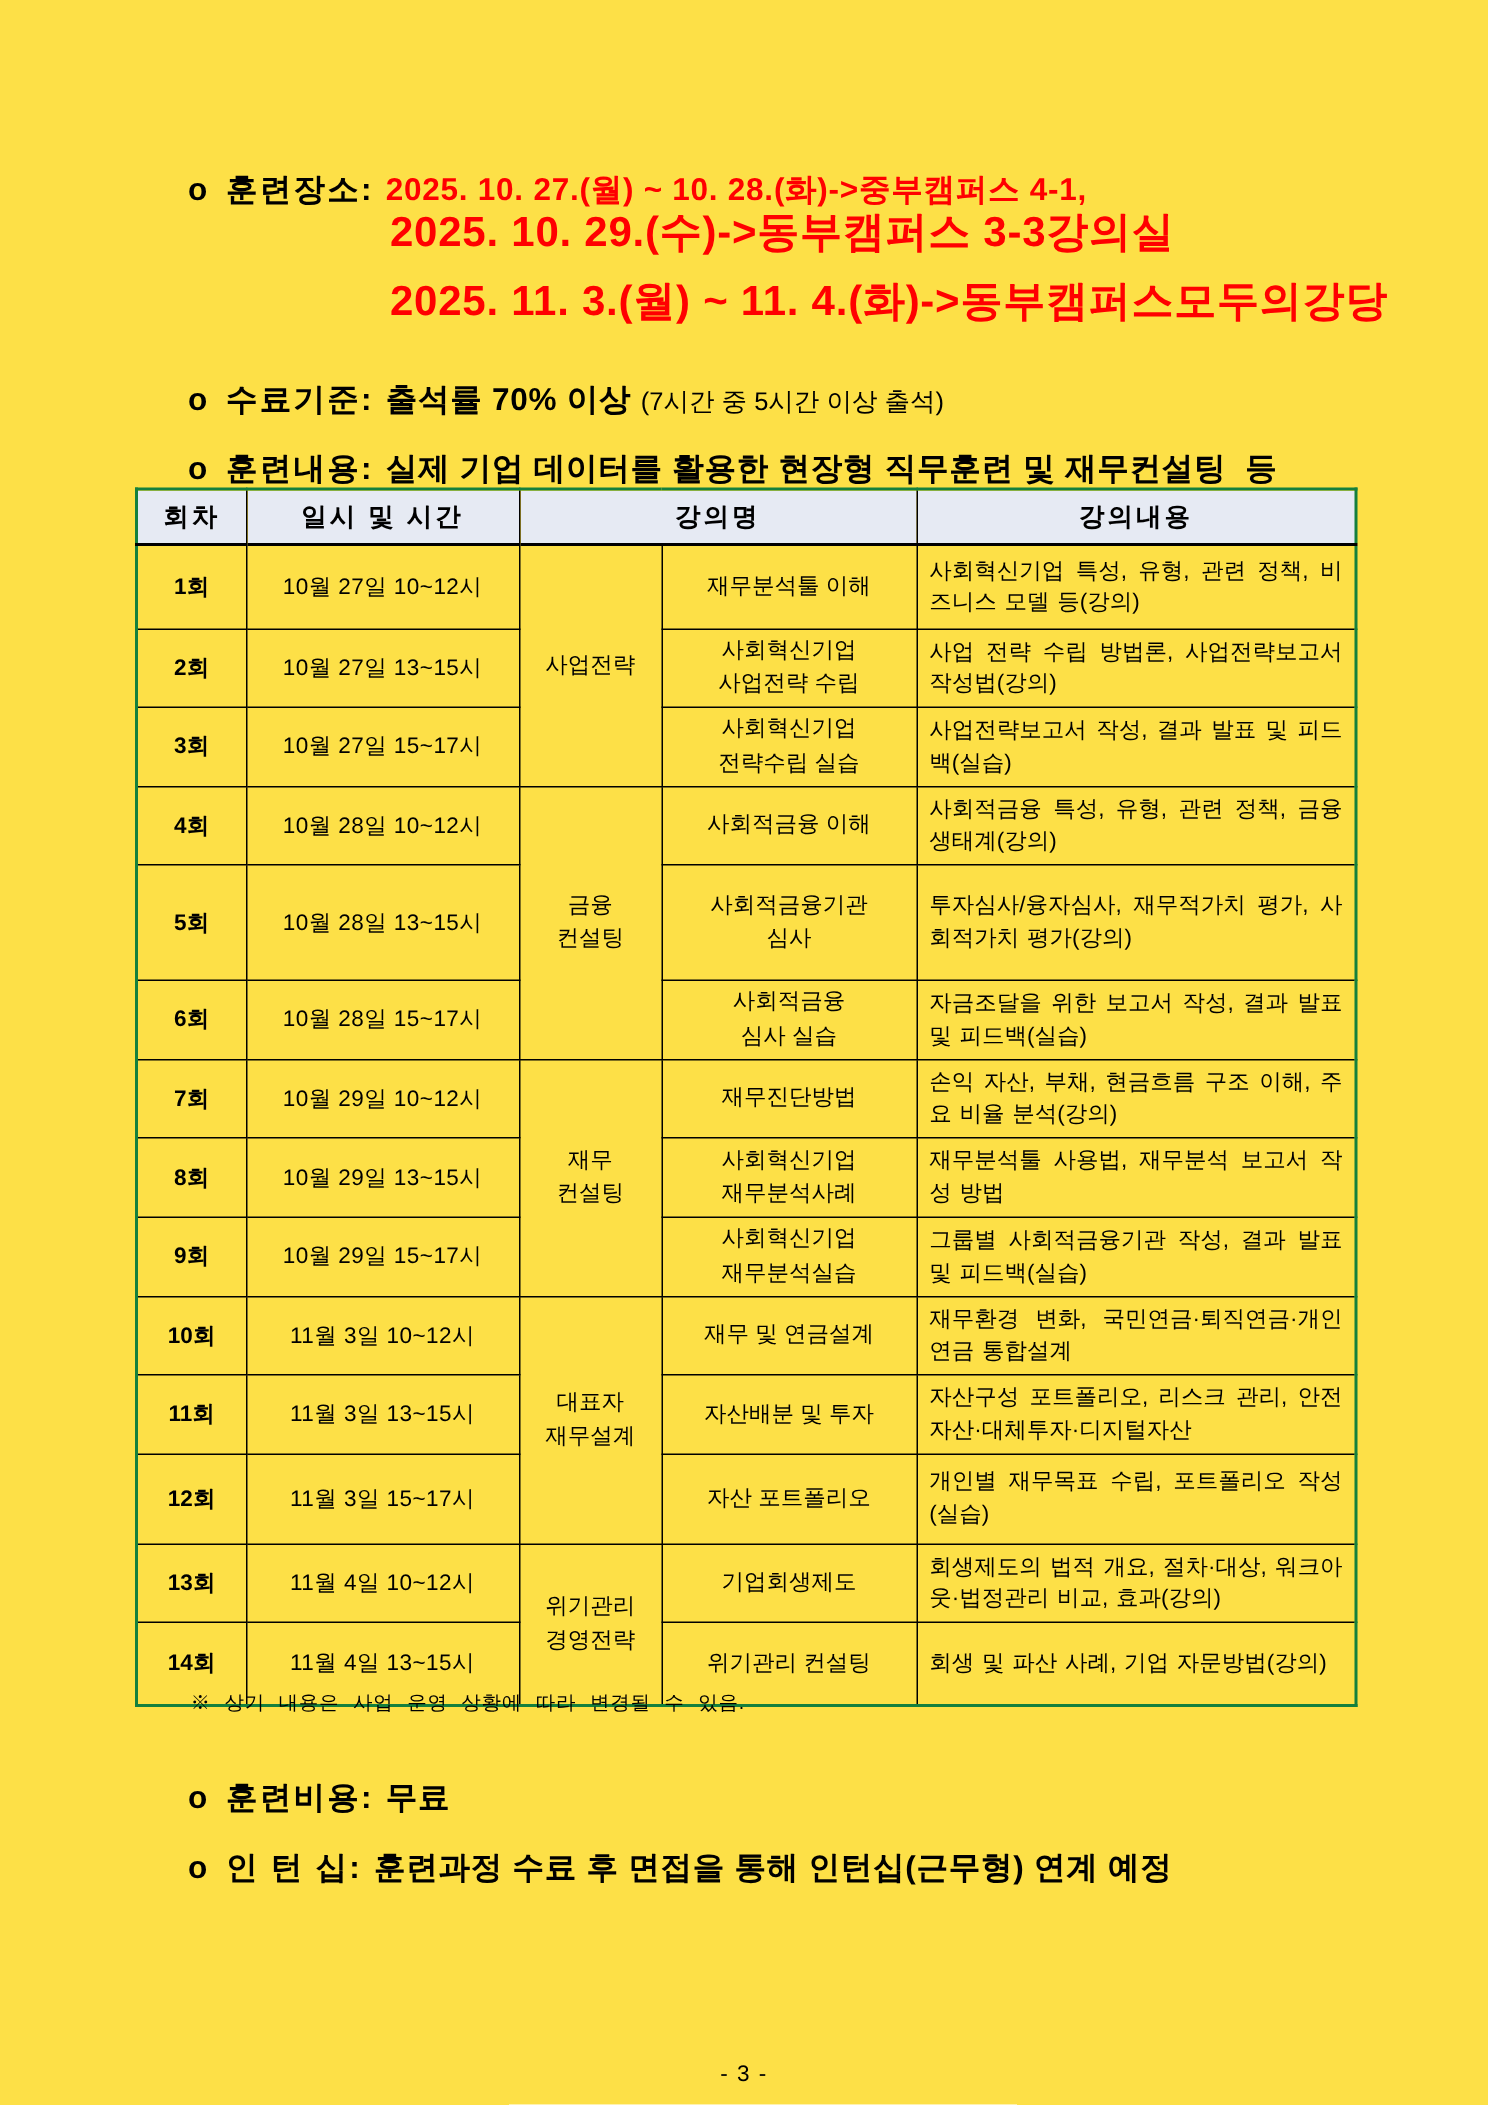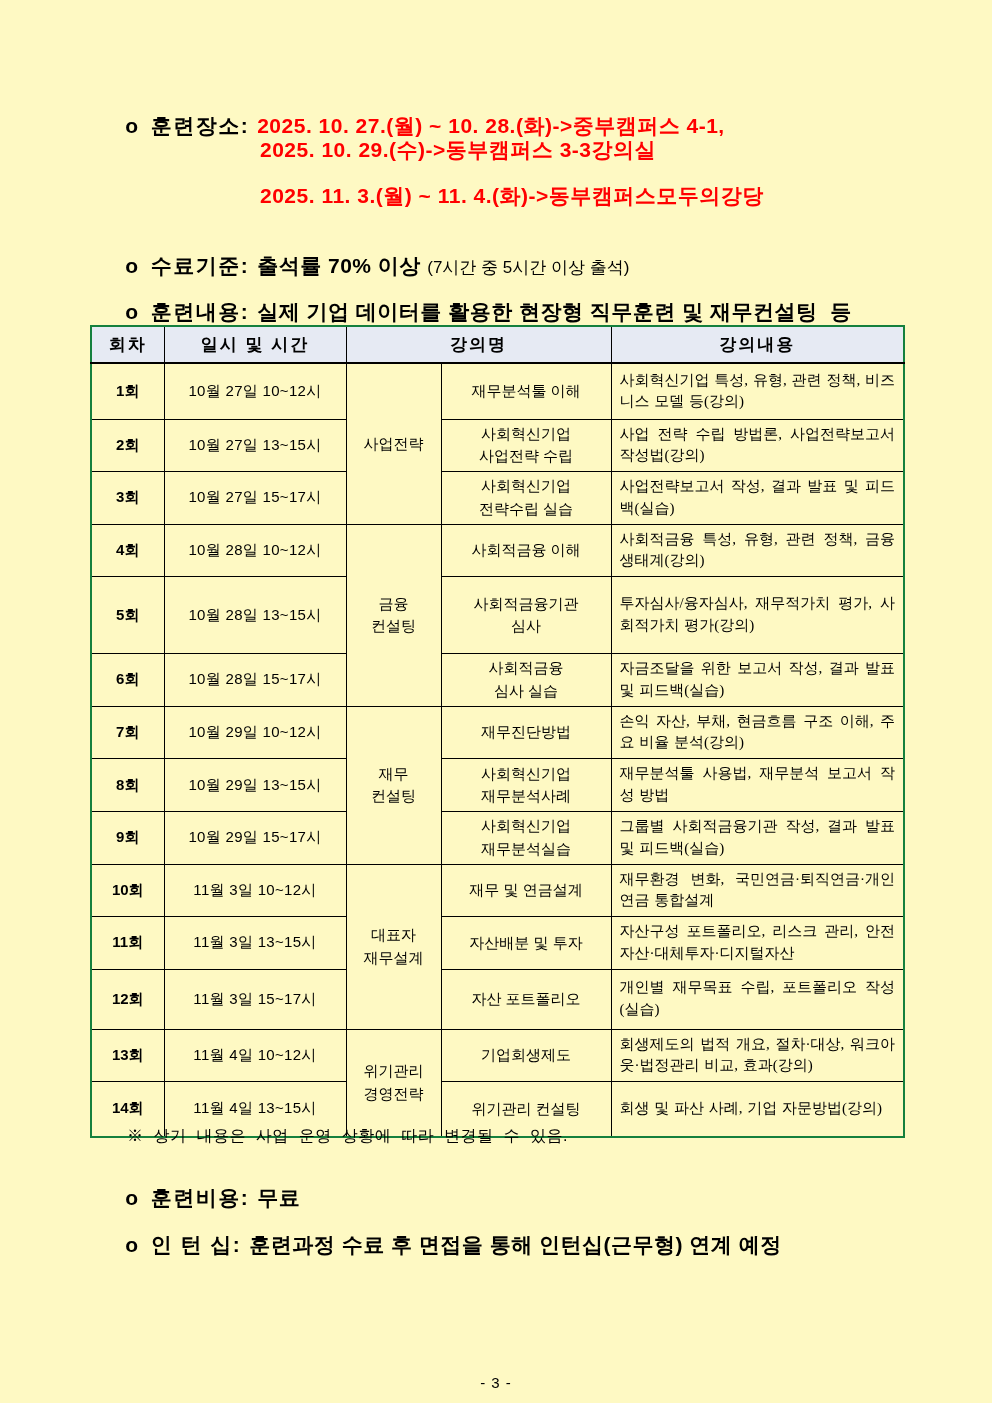--- a/index.html
+++ b/index.html
@@ -5,41 +5,41 @@
   * { margin: 0; padding: 0; box-sizing: border-box; }
   html, body { background: #ffffff; }
   body {
     font-family: "Liberation Sans", sans-serif;
     color: #000;
   }
   .page {
     position: relative;
     width: 992px;
     height: 1403px;
-    background: #fef9c3;
+    background: #fde047;
     overflow: hidden;
   }
 
   
   .bullet-line {
     position: absolute;
     left: 100px;
     font-size: 21px;
     font-weight: bold;
     letter-spacing: 0.5px;
     white-space: pre;
     color: #000;
   }
   .bullet-line .marker { display: inline-block; margin-right: 12px; font-weight: bold; }
   .bullet-line .label { letter-spacing: 1.5px; margin-right: 8px; }
   .red { color: #ff0000; }
   .red-line {
     position: absolute;
     left: 260px;
-    font-size: 21px;
+    font-size: 28px;
     font-weight: bold;
     letter-spacing: 0.5px;
     white-space: pre;
   }
   .paren-note {
     font-size: 17px;
     font-weight: normal;
     letter-spacing: 0px;
   }
   .val { white-space: pre-wrap; }
@@ -71,29 +71,28 @@
   .c-session  { text-align: center; font-weight: bold; }
   .c-datetime { text-align: center; letter-spacing: 0.3px; }
   .c-category { text-align: center; white-space: pre-line; line-height: 1.5; }
   .c-lecture  { text-align: center; white-space: pre-line; line-height: 1.5; }
   .c-content  {
     text-align: justify;
     text-align-last: left;
     padding: 4px 8px;
     line-height: 1.45;
     word-spacing: 1px;
-    font-family: Liberation Serif, serif;
   }
 
   
   .table-note {
     position: absolute;
     left: 127px;
     top: 1126px;
-    font-size: 16px;
+    font-size: 13px;
     word-spacing: 5px;
     letter-spacing: 0.5px;
   }
   .page-number {
     position: absolute;
     left: 0;
     top: 1374px;
     width: 100%;
     text-align: center;
     font-size: 15px;

